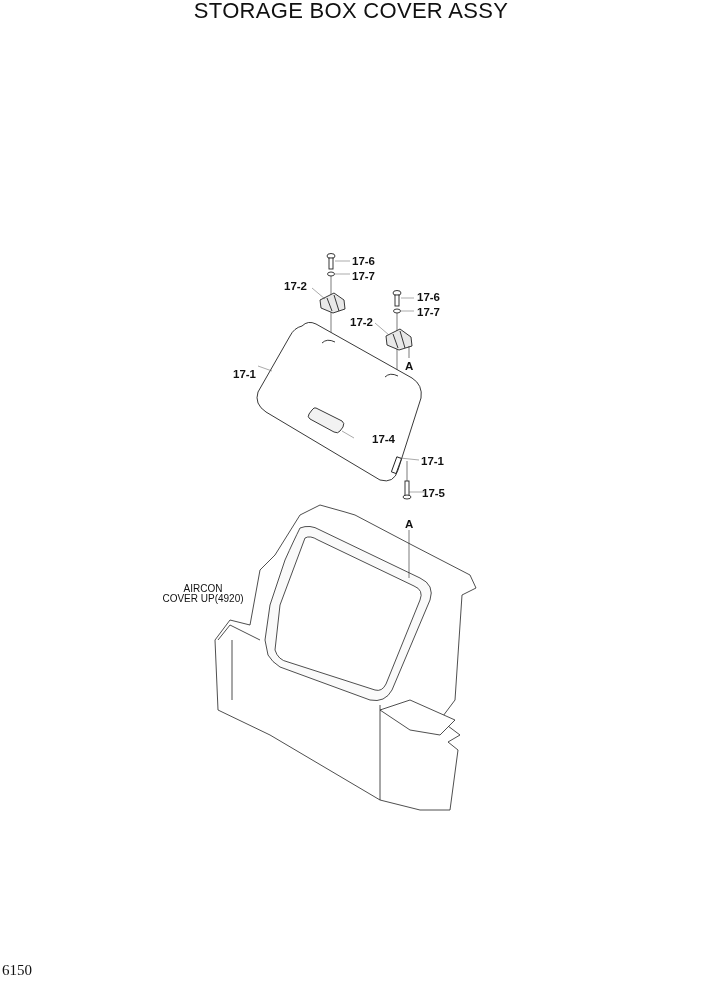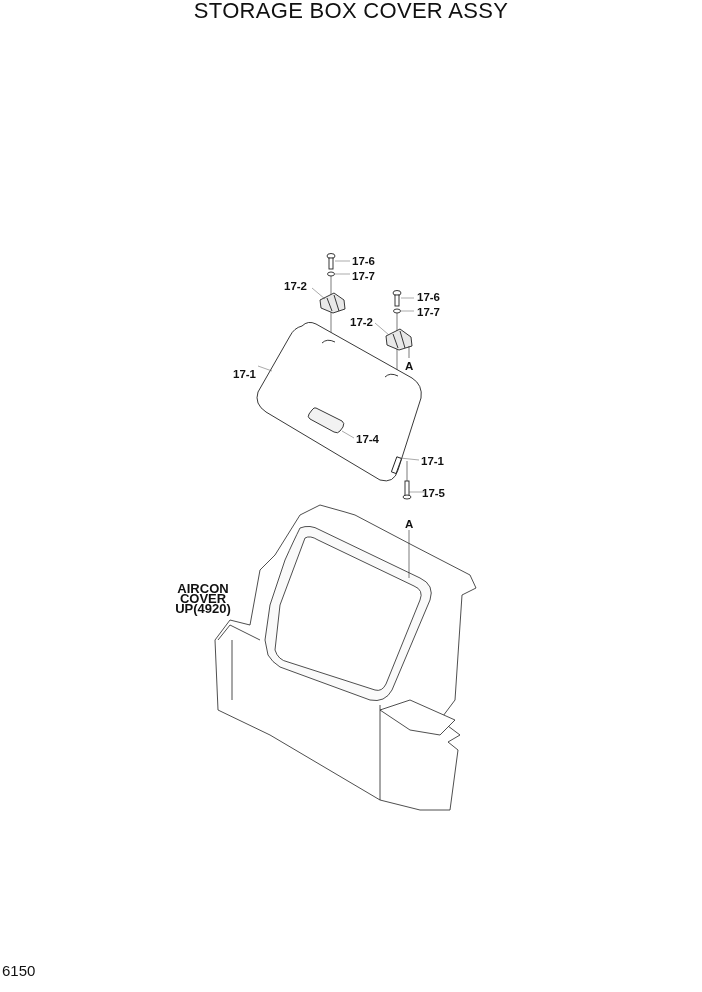--- a/index.html
+++ b/index.html
@@ -1,22 +1,22 @@
 <!DOCTYPE html>
 <html><head>
 <meta charset="utf-8">
 <style>
   html, body { margin: 0; padding: 0; background: #ffffff; }
   body { width: 702px; height: 992px; position: relative; overflow: hidden;
          font-family: "Liberation Sans", sans-serif; color: #111; }
   .title { position: absolute; top: 0; left: 0; width: 702px; text-align: center;
            font-size: 22px; letter-spacing: 0.3px; line-height: 22px; }
-  .page-num { position: absolute; left: 2px; top: 962px; font-size: 15px; }
+  .page-num { position: absolute; left: 2px; top: 962px; font-size: 15px; font-family: Liberation Serif, serif; }
   .lbl { position: absolute; font-size: 11.5px; line-height: 12px; white-space: nowrap; font-weight: bold; }
-  .note { position: absolute; font-size: 13px; line-height: 10px; text-align: center; font-weight: bold; }
+  .note { position: absolute; font-size: 10px; line-height: 10px; text-align: center; }
   svg.drawing { position: absolute; left: 0; top: 0; }
 </style>
 </head>
 <body>
 
 <div class="title">STORAGE BOX COVER ASSY</div>
 
 <svg class="drawing" width="702" height="992" viewBox="0 0 702 992" fill="none" stroke="#222" stroke-width="0.9">
 
   <g>
@@ -89,21 +89,21 @@
 </svg>
 
 <div class="lbl" style="left:352px;top:255px;">17-6</div>
 <div class="lbl" style="left:352px;top:270px;">17-7</div>
 <div class="lbl" style="left:284px;top:280px;">17-2</div>
 <div class="lbl" style="left:417px;top:291px;">17-6</div>
 <div class="lbl" style="left:417px;top:306px;">17-7</div>
 <div class="lbl" style="left:350px;top:316px;">17-2</div>
 <div class="lbl" style="left:405px;top:360px;">A</div>
 <div class="lbl" style="left:233px;top:368px;">17-1</div>
-<div class="lbl" style="left:356px;top:433px;">17-4</div>
+<div class="lbl" style="left:372px;top:433px;">17-4</div>
 <div class="lbl" style="left:421px;top:455px;">17-1</div>
 <div class="lbl" style="left:422px;top:487px;">17-5</div>
 <div class="lbl" style="left:405px;top:518px;">A</div>
 
 <div class="note" style="left:160px;top:584px;width:86px;">
   <div>AIRCON</div>
   <div>COVER UP(4920)</div>
 </div>
 
 <div class="page-num">6150</div>

